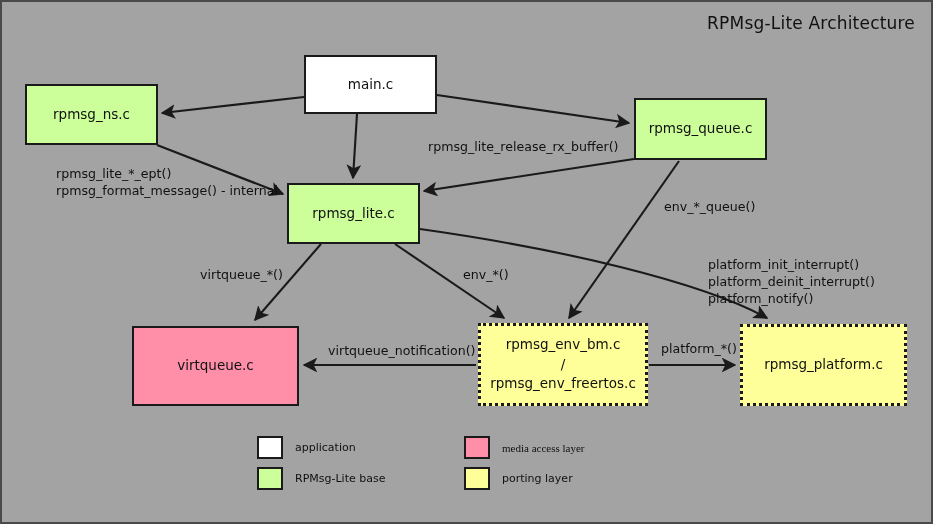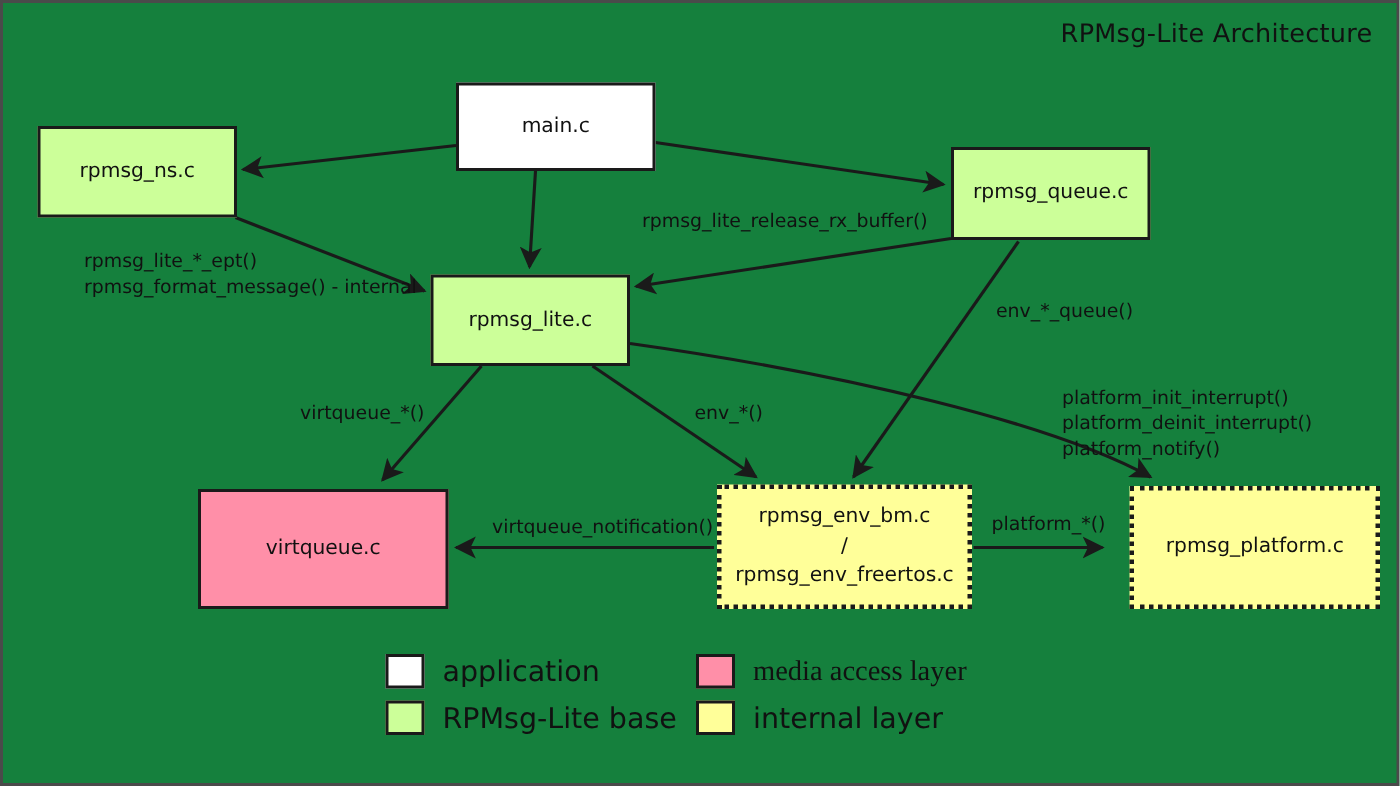--- a/index.html
+++ b/index.html
@@ -4,21 +4,21 @@
 <style>
   html, body {
     margin: 0;
     padding: 0;
     background: #ffffff;
   }
   #canvas {
     position: relative;
     width: 933px;
     height: 524px;
-    background: #15803d;
+    background: #a3a3a3;
     border: 2px solid #4a4a4a;
     box-sizing: border-box;
     overflow: hidden;
     font-family: "DejaVu Sans", sans-serif;
   }
   #svg-layer {
     position: absolute;
     left: 0;
     top: 0;
     width: 933px;
@@ -71,21 +71,21 @@
     align-items: center;
     gap: 12px;
   }
   .swatch {
     width: 26px;
     height: 23px;
     box-sizing: border-box;
     border: 2.2px solid #1a1a1a;
   }
   .legend-text {
-    font-size: 19px;
+    font-size: 11px;
     color: #111111;
     white-space: nowrap;
   }
 </style>
 </head>
 <body>
 
 <div id="canvas">
 
   <div class="title">RPMsg-Lite Architecture</div>
@@ -141,21 +141,21 @@
   <div class="node solid" style="left:130px; top:324px; width:167px; height:80px; background:#ff8fa8;">
     <span class="node-label">virtqueue.c</span>
   </div>
 
   <div class="node dotted" style="left:476px; top:321px; width:170px; height:83px; background:#ffff99;">
     <span class="node-label">rpmsg_env_bm.c
 /
 rpmsg_env_freertos.c</span>
   </div>
 
-  <div class="node dotted" style="left:738px; top:322px; width:167px; height:82px; background:#ffff99;margin-left:13px;">
+  <div class="node dotted" style="left:738px; top:322px; width:167px; height:82px; background:#ffff99;">
     <span class="node-label">rpmsg_platform.c</span>
   </div>
 
   <div class="edge-label" style="left:54px; top:163px;">rpmsg_lite_*_ept()
 rpmsg_format_message() - internal</div>
 
   <div class="edge-label" style="left:426px; top:136px;">rpmsg_lite_release_rx_buffer()</div>
 
   <div class="edge-label" style="left:662px; top:196px;">env_*_queue()</div>
 
@@ -183,18 +183,18 @@
       <span class="legend-text">RPMsg-Lite base</span>
     </div>
 
     <div class="legend-item" style="left:462px; top:434px;font-family:Liberation Serif, serif;">
       <span class="swatch" style="background:#ff8fa8;"></span>
       <span class="legend-text">media access layer</span>
     </div>
 
     <div class="legend-item" style="left:462px; top:465px;">
       <span class="swatch" style="background:#ffff99;"></span>
-      <span class="legend-text">internal layer</span>
+      <span class="legend-text">porting layer</span>
     </div>
 
   </div>
 
 </div>
 
 </body></html>

